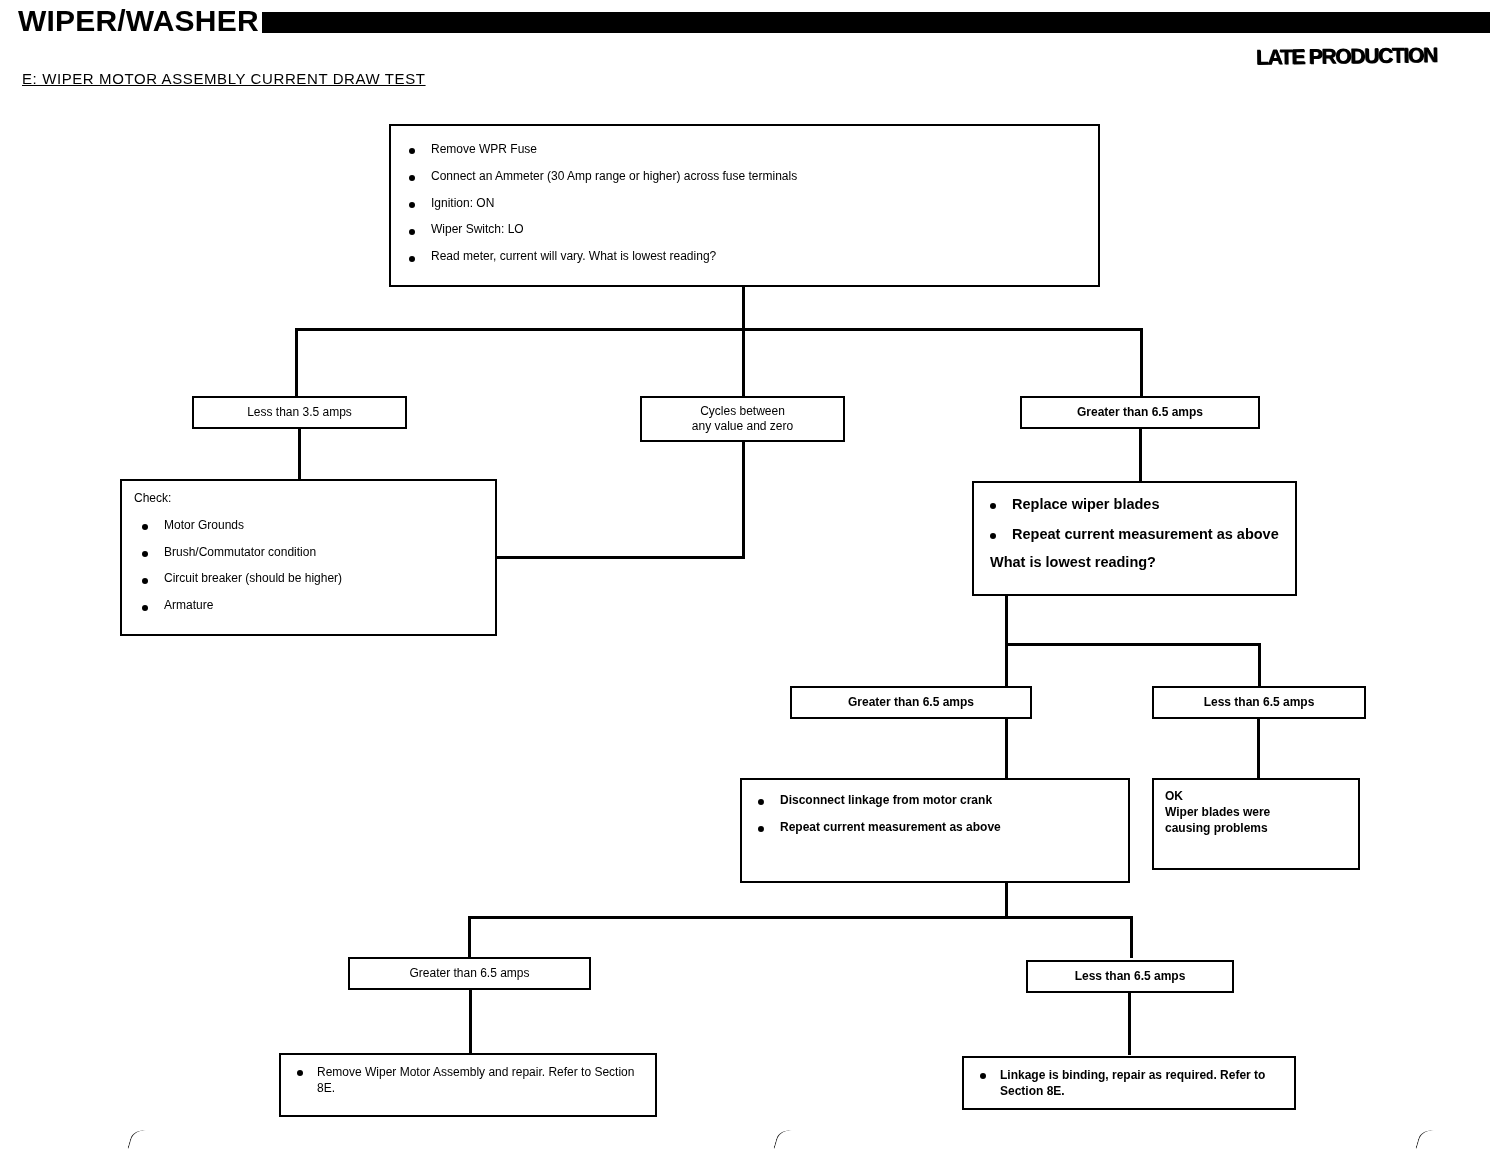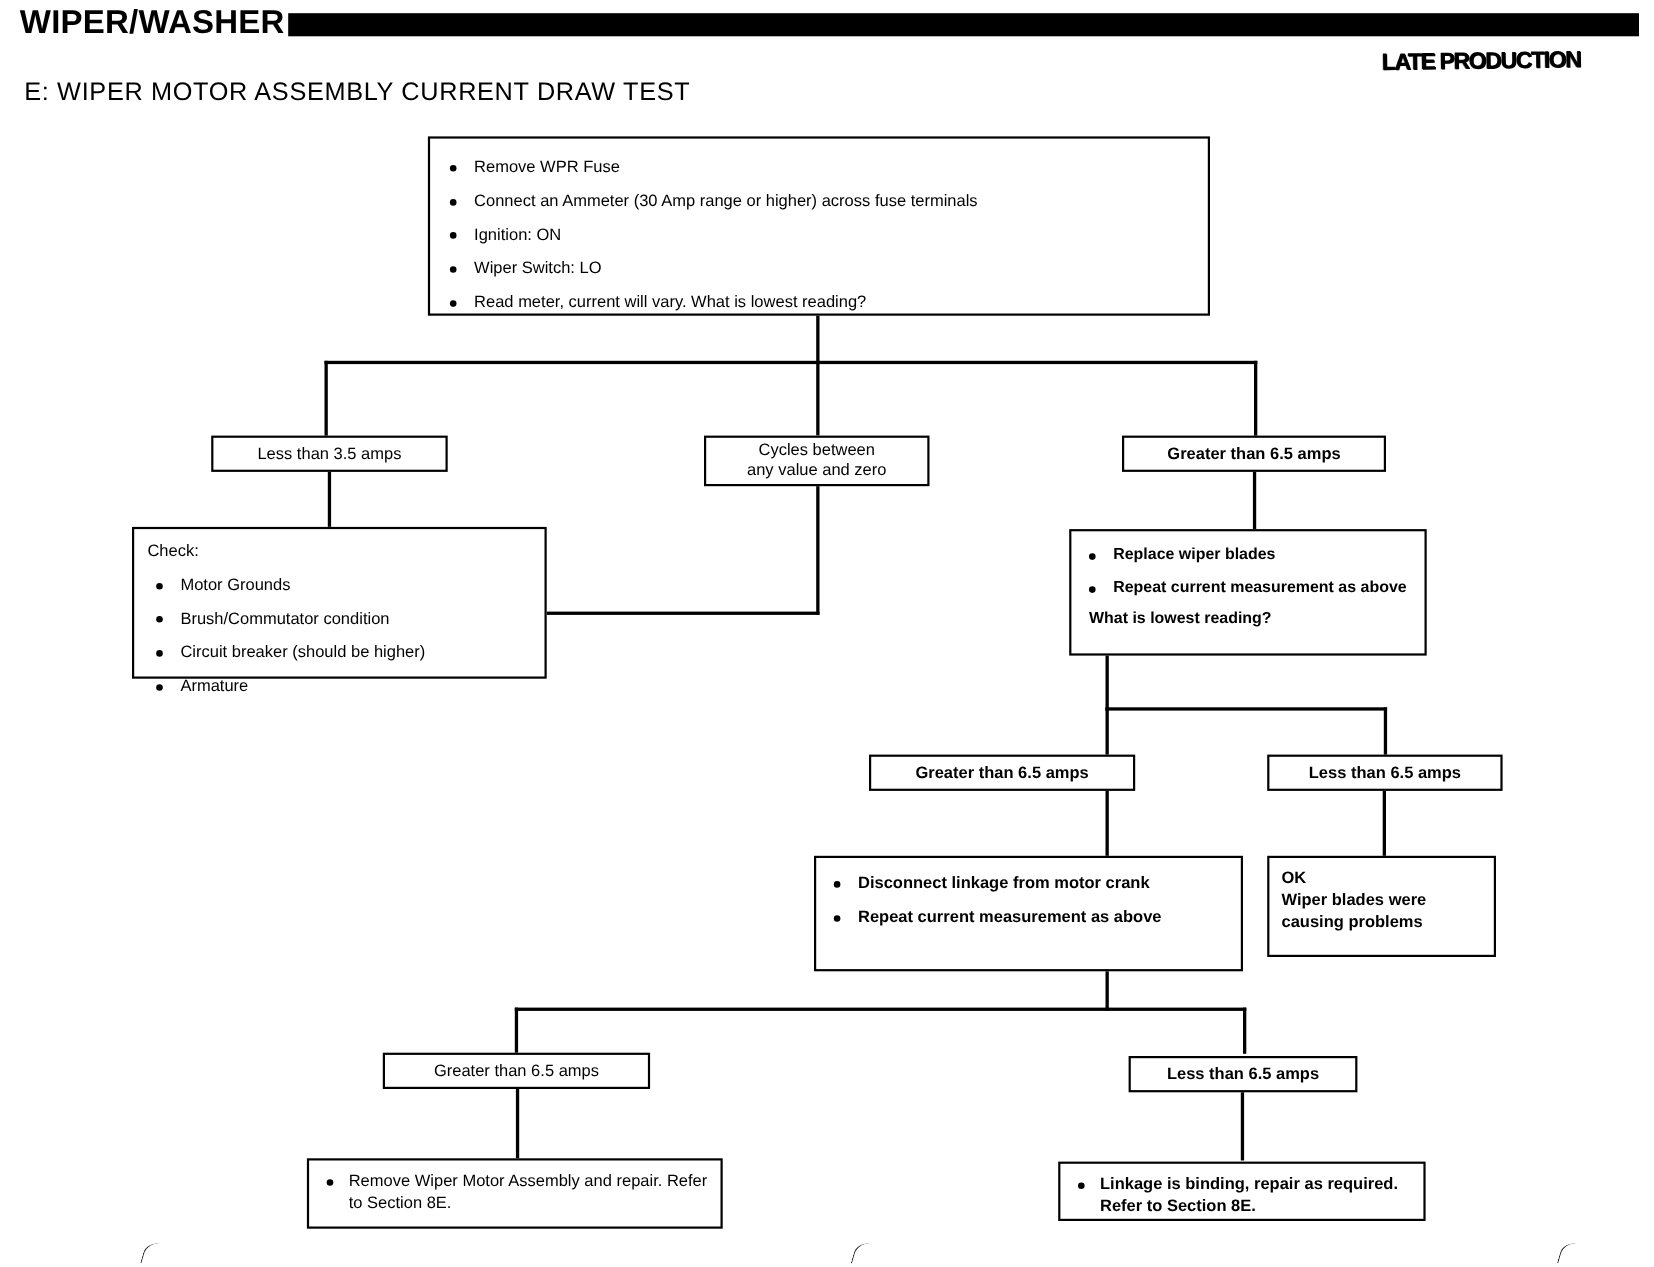--- a/index.html
+++ b/index.html
@@ -44,33 +44,34 @@
     font-weight: bold;
     letter-spacing: -1.3px;
     white-space: nowrap;
     transform: rotate(-0.8deg);
     text-shadow: 0.7px 0.7px 0 #000, -0.4px 0.5px 0 rgba(0,0,0,.55);
   }
   .sect-title {
     position: absolute;
     left: 22px;
     top: 70px;
-    font-size: 23px;
+    font-size: 15px;
     font-weight: normal;
     letter-spacing: 0.6px;
     white-space: nowrap;
+    text-decoration: underline;
   }
 
   
   .box {
     position: absolute;
     box-sizing: border-box;
     border: 2px solid #000000;
     background: #ffffff;
-    font-size: 15px;
+    font-size: 12px;
     line-height: 1.32;
   }
   .box.bold { border-width: 2.5px; font-weight: bold; }
 
   .dec {
     display: flex;
     align-items: center;
     justify-content: center;
     text-align: center;
     padding: 2px 20px;
@@ -158,21 +159,21 @@
     <span>Greater than 6.5 amps</span>
   </div>
 
   <div class="ln" style="left:298px; top:429px; width:3px; height:50px;"></div>
 
   <div class="ln" style="left:742px; top:442px; width:3px; height:117px;"></div>
   <div class="ln" style="left:497px; top:556px; width:248px; height:3px;"></div>
 
   <div class="ln" style="left:1139px; top:429px; width:3px; height:53px;"></div>
 
-  <div class="box" style="left:120px; top:479px; width:377px; height:138px; padding:10px 10px 8px 12px;">
+  <div class="box" style="left:120px; top:479px; width:377px; height:157px; padding:10px 10px 8px 12px;">
     <div class="plain" style="margin-bottom:11px;">Check:</div>
     <ul class="blist">
       <li>Motor Grounds</li>
       <li>Brush/Commutator  condition</li>
       <li>Circuit breaker (should be higher)</li>
       <li>Armature</li>
     </ul>
   </div>
 
   <div class="box bold" style="left:972px; top:481px; width:325px; height:115px; padding:12px 10px 8px 8px; font-size:14.5px;">

